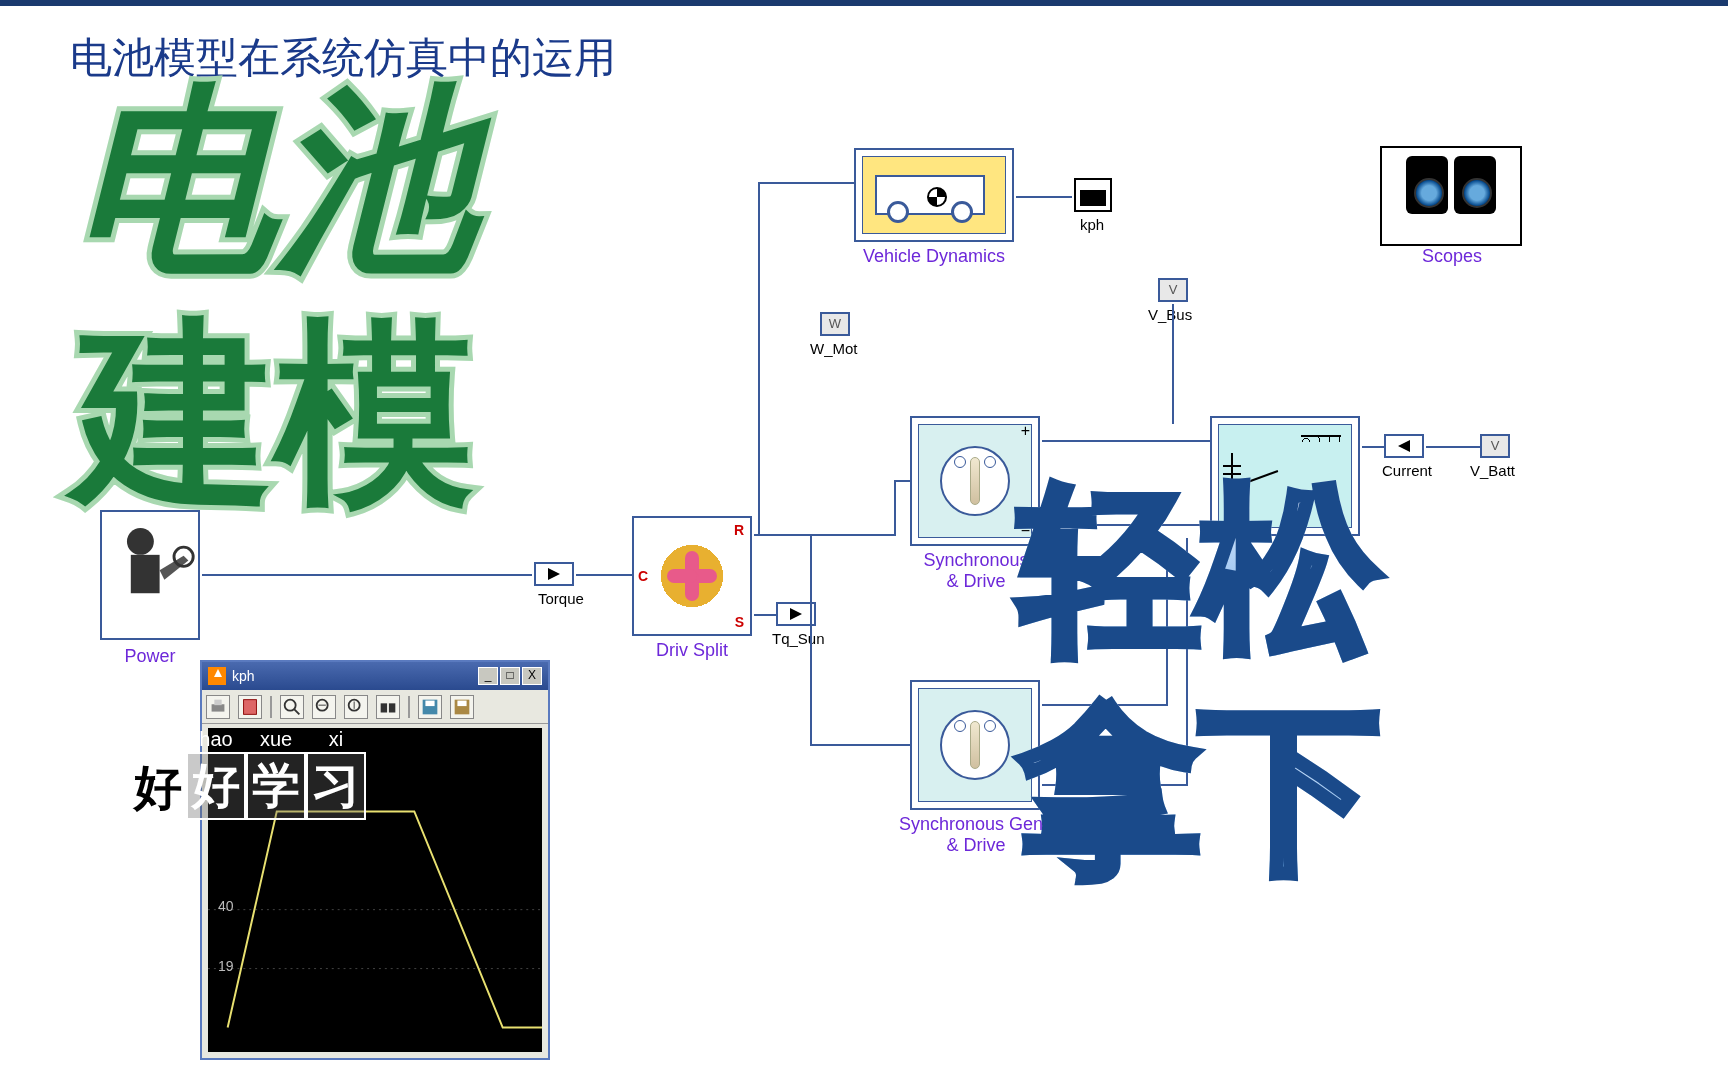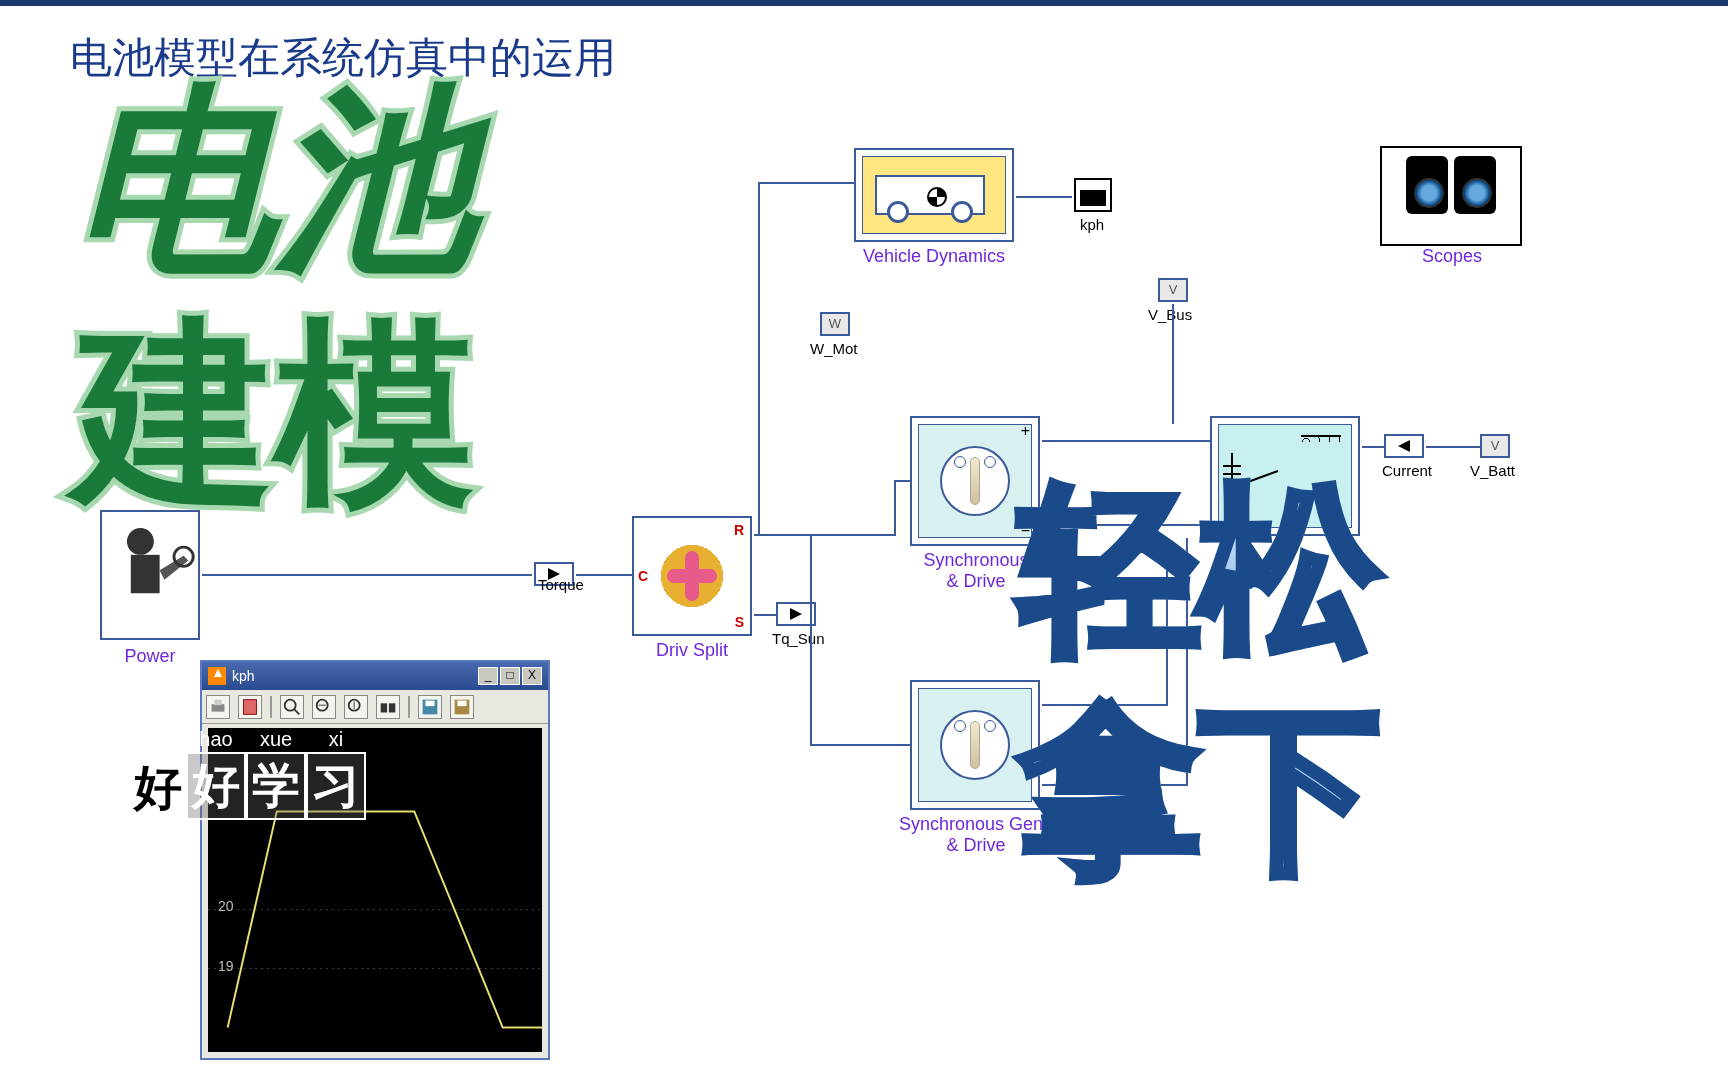--- a/index.html
+++ b/index.html
@@ -232,21 +232,21 @@
         <circle cx="40" cy="30" r="14" fill="#333"></circle>
         <rect x="30" y="44" width="30" height="40" fill="#333"></rect>
         <path d="M60 60 L85 45 L90 50 L65 70 Z" fill="#555"></path>
         <circle cx="85" cy="46" r="10" fill="none" stroke="#333" stroke-width="3"></circle>
       </svg>
   </div>
   <div class="block-label" style="top:506px; left:100px;">Power</div>
 
   <div class="line line-h" style="top:434px; left:152px; width:330px;"></div>
   <div class="arrow-tag" style="top:422px; left:484px;"></div>
-  <div class="tag-label" style="top:436px; left:488px;">Torque</div>
+  <div class="tag-label" style="top:450px; left:488px;">Torque</div>
 
   <div class="block" style="top:376px; left:582px; width:120px; height:120px;">
     <div class="ps-gear">
         <div class="ps-star">
           <span></span>
           <span></span>
           <span></span>
           <span></span>
         </div>
       </div>
@@ -394,21 +394,21 @@
           <rect x="7" y="5" width="10" height="6" fill="#fff"></rect>
         </svg></div>
   </div>
   <div class="sw-plot">
     <svg viewBox="0 0 340 320" width="100%" height="100%">
       <line x1="0" y1="240" x2="340" y2="240" stroke="#444" stroke-dasharray="2,4"></line>
       <line x1="0" y1="180" x2="340" y2="180" stroke="#444" stroke-dasharray="2,4"></line>
       <polyline points="20,300 70,80 210,80 300,300 340,300" fill="none" stroke="#e8e070" stroke-width="2"></polyline>
     </svg>
     <div class="sw-axis-label" style="top:230px;">19</div>
-    <div class="sw-axis-label" style="top:170px;">20</div>
+    <div class="sw-axis-label" style="top:170px;">40</div>
   </div>
 </div>
 
 <div class="subtitle-row">
   <div class="sub-char">好</div>
   <div class="sub-char sub-box">
     <span class="pinyin">hao</span>
     <span>好</span>
   </div>
   <div class="sub-char sub-box">

